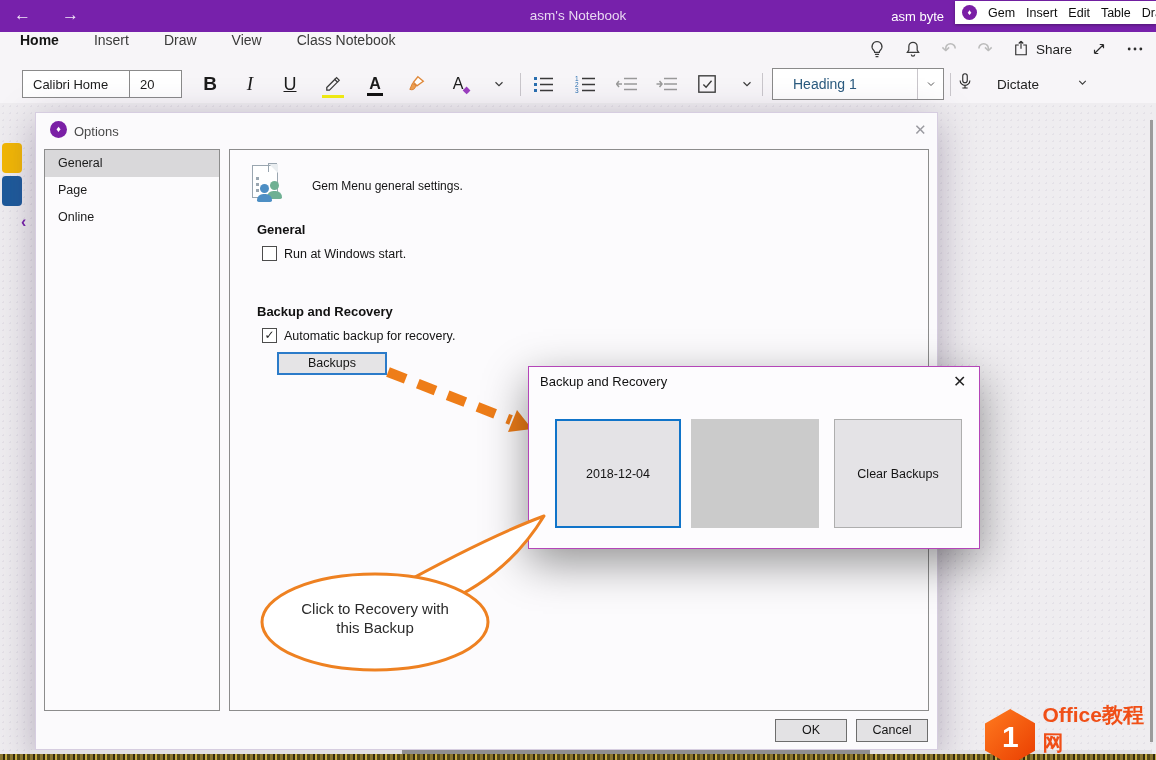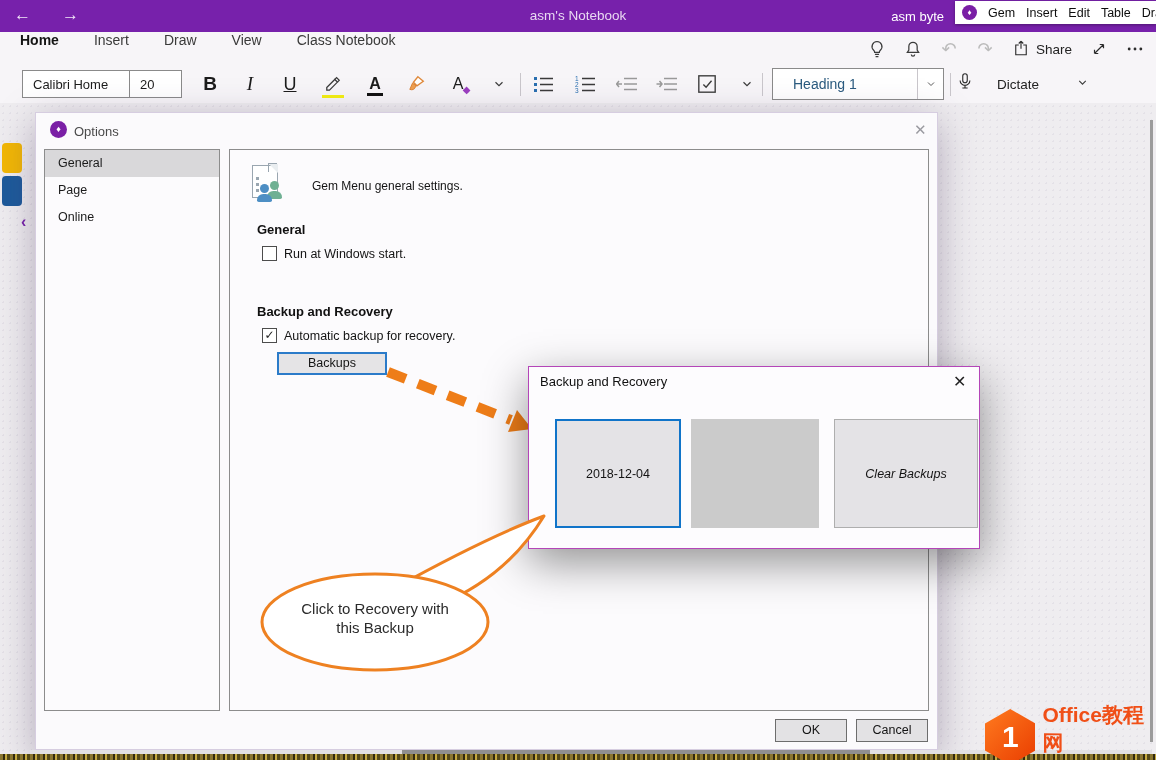--- a/index.html
+++ b/index.html
@@ -77,21 +77,21 @@
   .p-green .head, .p-green .bodyy { background:#6fb093; }
   .p-blue .head, .p-blue .bodyy { background:#4d8fc4; }
 
   
   .backup-dialog { left:528px; top:366px; width:452px; height:183px; background:#fdfcfe; border:1px solid #b445b8; box-shadow:0 14px 42px rgba(0,0,0,.42); }
   .bd-title { left:11px; top:7px; font-size:13px; color:#111; }
   .bd-close { left:424px; top:5px; font-size:16px; color:#222; }
   .tile { top:52px; height:109px; display:flex; align-items:center; justify-content:center; font-size:12.5px; color:#141414; }
   .tile1 { left:26px; width:126px; background:#e4e3e6; border:2px solid #1074c9; }
   .tile2 { left:162px; width:128px; background:#cbcbcb; }
-  .tile3 { left:305px; width:144px; background:#e4e3e6; border:1px solid #aeaeae;font-style:italic; }
+  .tile3 { left:305px; width:128px; background:#e4e3e6; border:1px solid #aeaeae; }
 
   
   .callout-text { left:285px; top:600px; width:180px; text-align:center; font-size:15px; color:#2b2b2b; line-height:1.25; }
 
   
   .watermark { left:985px; top:701px; display:flex; align-items:center; gap:7px; }
   .wm-hex { width:52px; height:56px; background:linear-gradient(135deg,#ff7b1f,#e93c00); clip-path:polygon(50% 0,100% 26%,100% 74%,50% 100%,0 74%,0 26%); display:flex; align-items:center; justify-content:center; color:#fff; font-weight:bold; font-size:30px; }
   .wm-title { font-size:21px; font-weight:800; color:#f04f17; letter-spacing:0; }
   .wm-url { font-size:13.5px; font-weight:bold; color:#f58220; margin-top:1px; }
 

